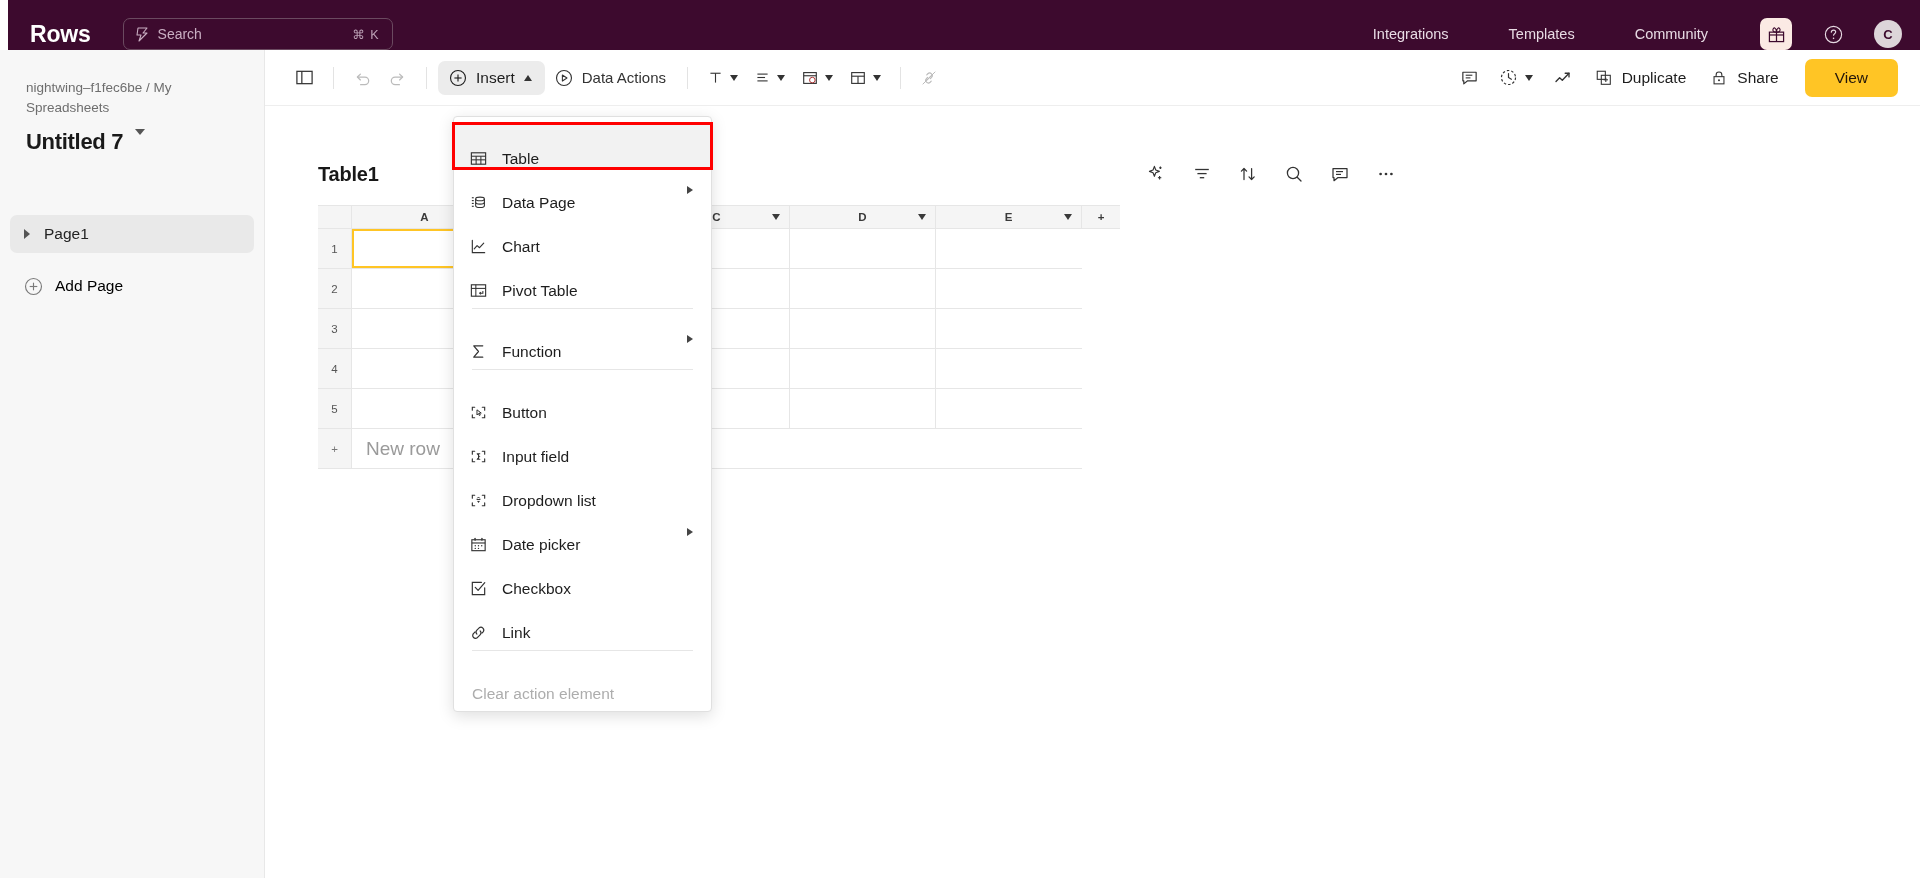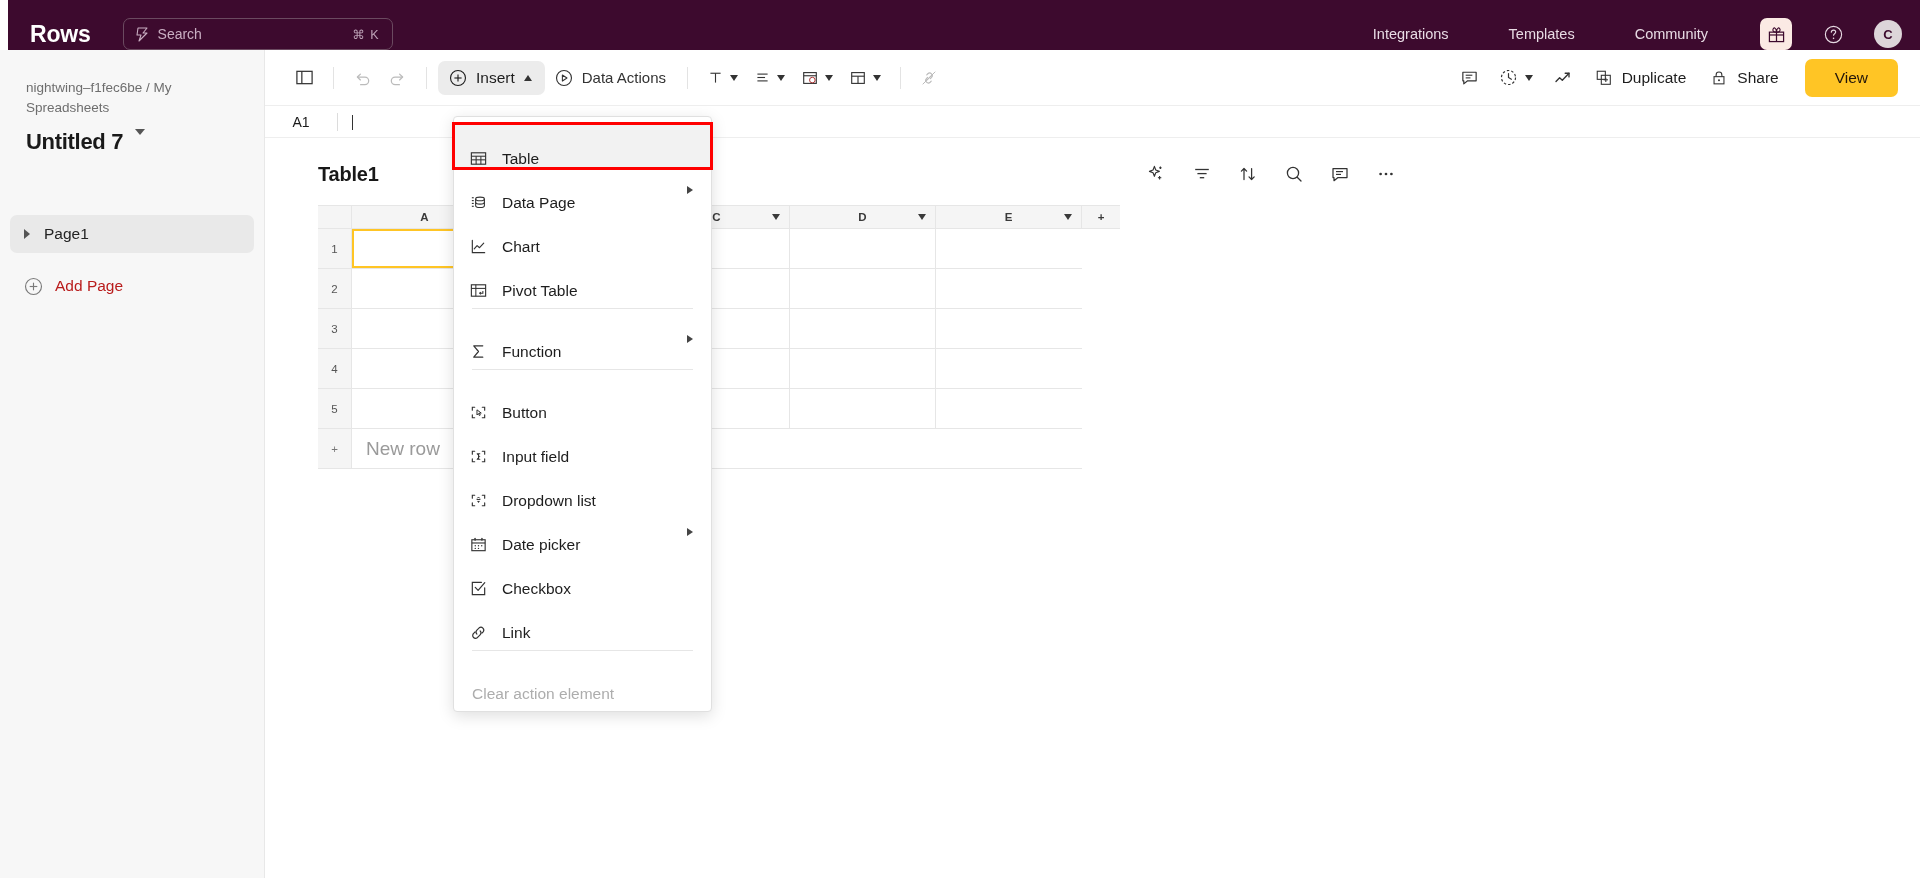--- a/index.html
+++ b/index.html
@@ -67,21 +67,21 @@
     margin: 60px 10px 0 10px; height: 38px; background: #E9E9E9; border-radius: 7px;
     display: flex; align-items: center; padding: 0 14px; gap: 14px;
   }
   .tri-right { width: 0; height: 0; border-top: 5px solid transparent; border-bottom: 5px solid transparent; border-left: 6px solid #555; }
   .page-item span { font-size: 15.5px; color: #232323; }
 
   .add-page {
     margin: 14px 10px 0 10px; height: 38px; border-radius: 7px;
     display: flex; align-items: center; padding: 0 14px; gap: 12px;
   }
-  .add-page span { font-size: 15.5px; color: #b91c1c; }
+  .add-page span { font-size: 15.5px; color: #000000; }
 
   
   .toolbar {
     position: absolute; left: 265px; top: 50px; width: 1655px; height: 56px;
     background: #ffffff; border-bottom: 1px solid #eeeeee;
     display: flex; align-items: center; padding: 0 22px;
   }
   .tb-btn {
     height: 34px; min-width: 34px; border-radius: 7px;
     display: flex; align-items: center; justify-content: center;
@@ -379,25 +379,20 @@
               <circle cx="10" cy="12.4" r="1.1" fill="#333"></circle>
             </svg>
         </span>
         <span class="tb-text">Share</span>
       </div>
 
       <button class="view-btn">View</button>
     </div>
   </div>
 
-  <div class="formula-bar">
-    <div class="cellref">A1</div>
-    <div class="fb-sep"></div>
-    <div class="fb-input"><span class="caretline"></span></div>
-  </div>
 
   <div class="sheet">
 
     <div class="tbl-title">Table1</div>
 
     <div class="tbl-tools">
       <span class="ti">
         <svg width="20" height="20" viewBox="0 0 20 20">
             <path d="M8.4 2.4l1.35 3.6 3.6 1.35-3.6 1.35L8.4 12.3 7.05 8.7 3.45 7.35l3.6-1.35z" fill="none" stroke="#333" stroke-width="1.15" stroke-linejoin="round"></path>
             <line x1="14.4" y1="2.6" x2="14.4" y2="5" stroke="#333" stroke-width="1.1"></line>

